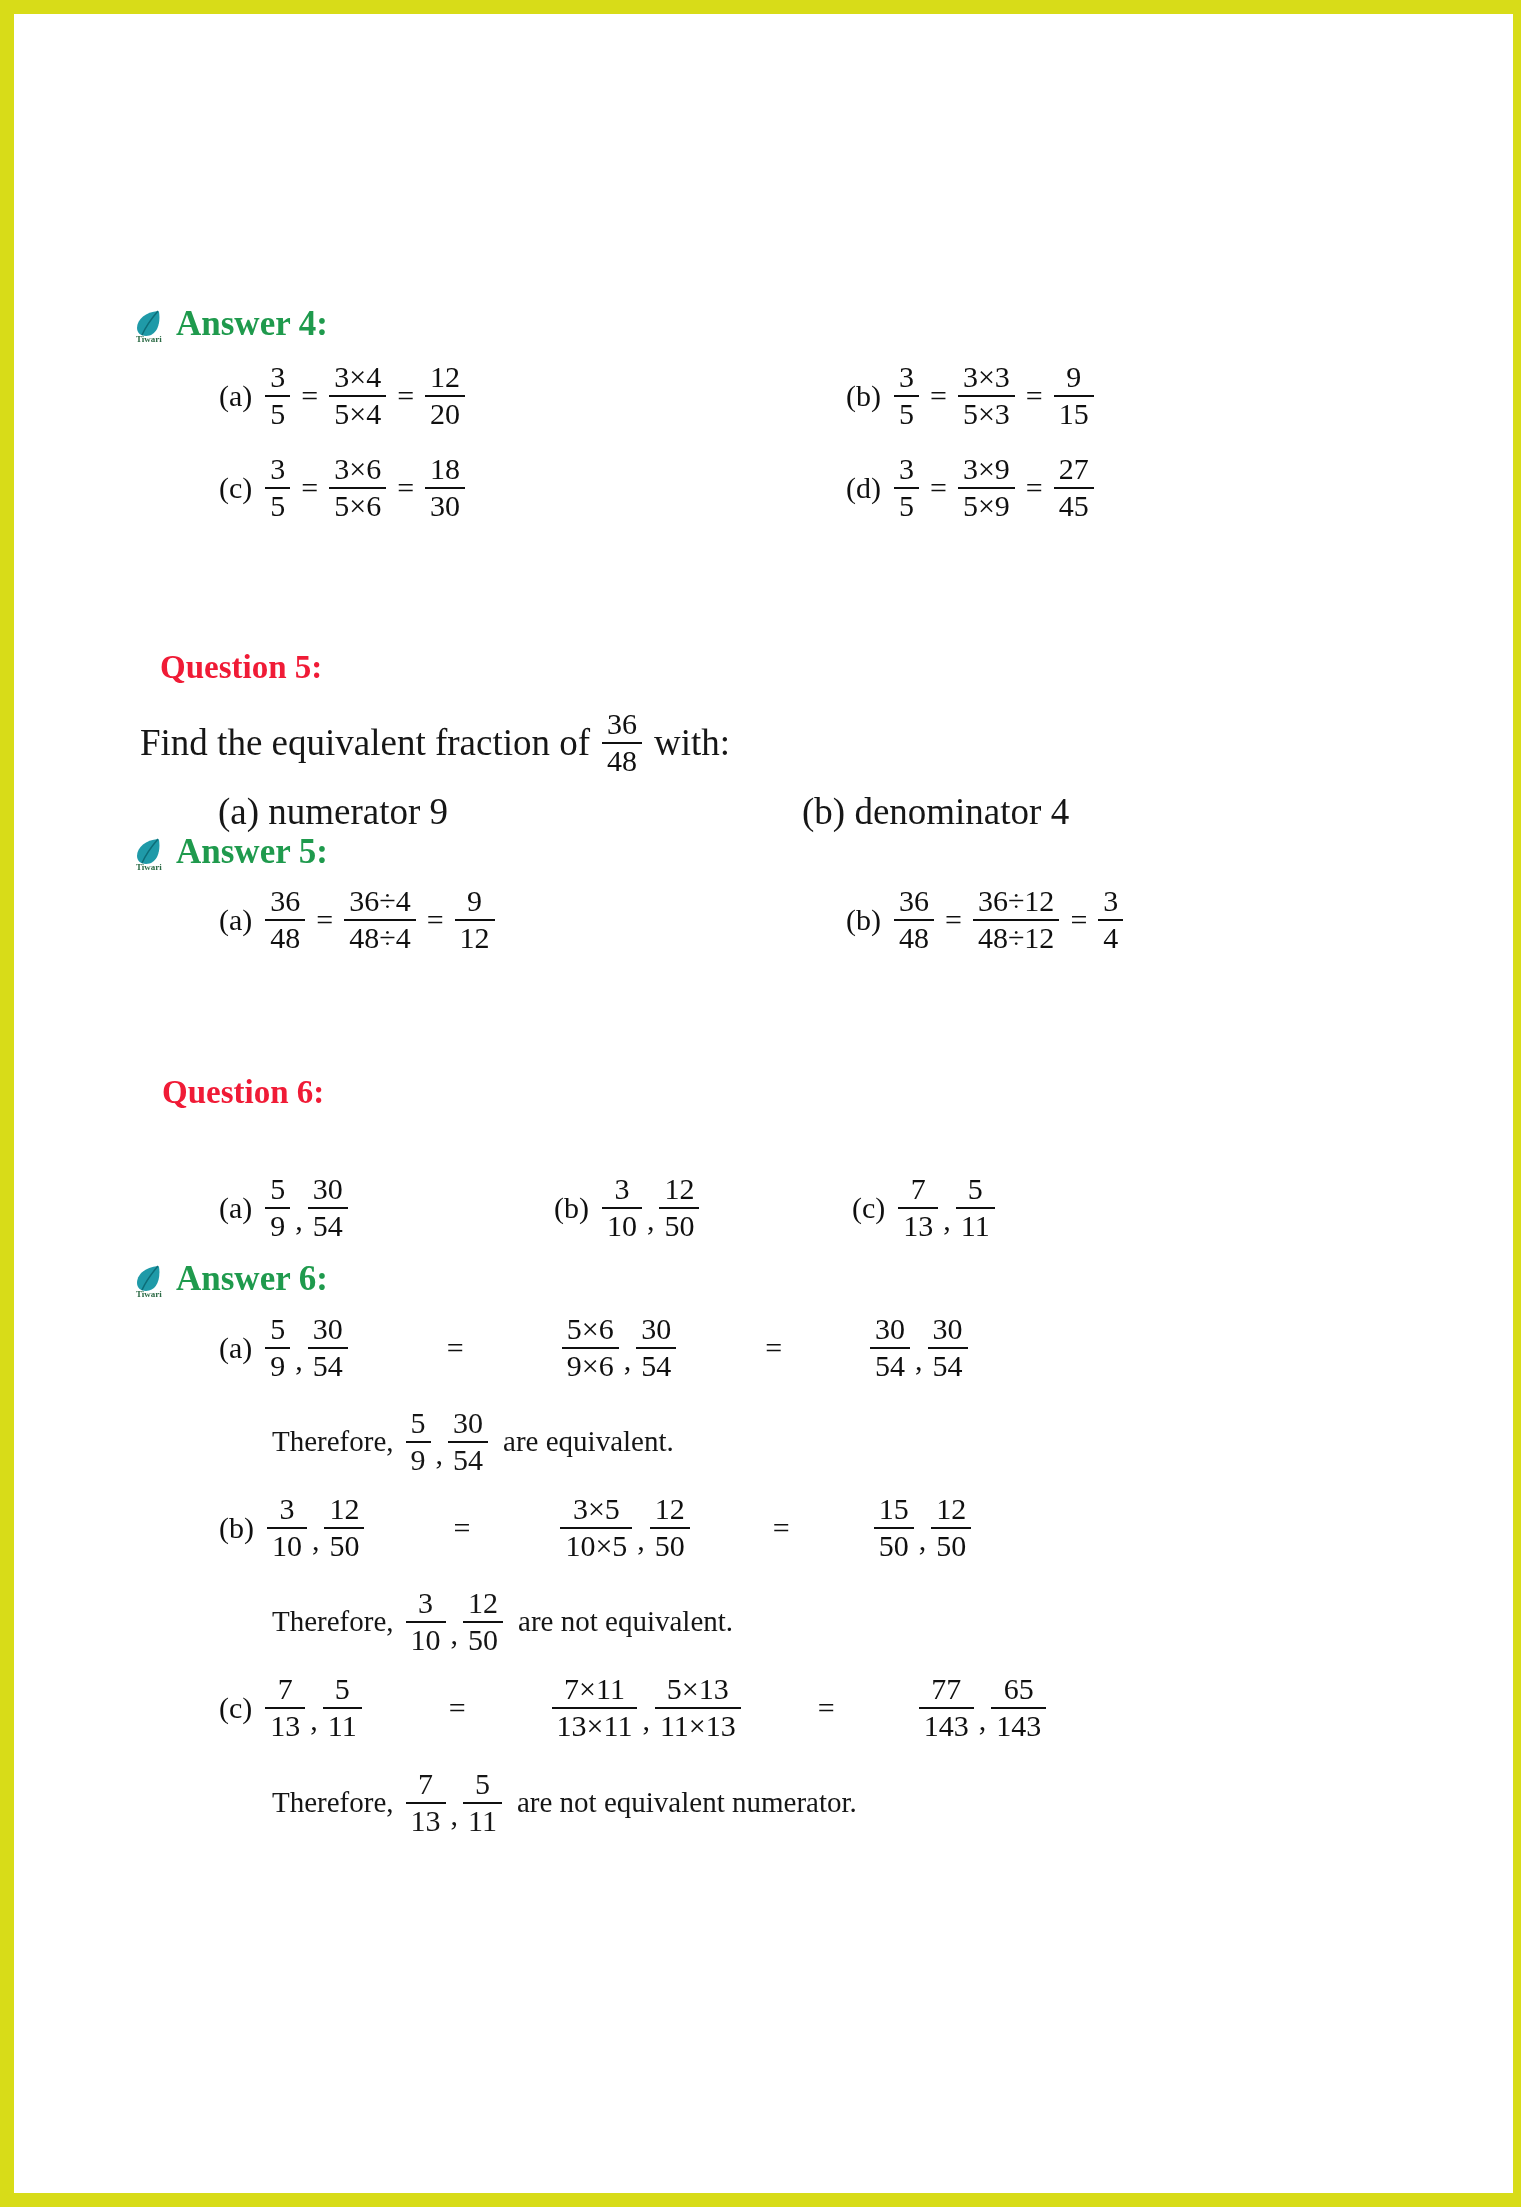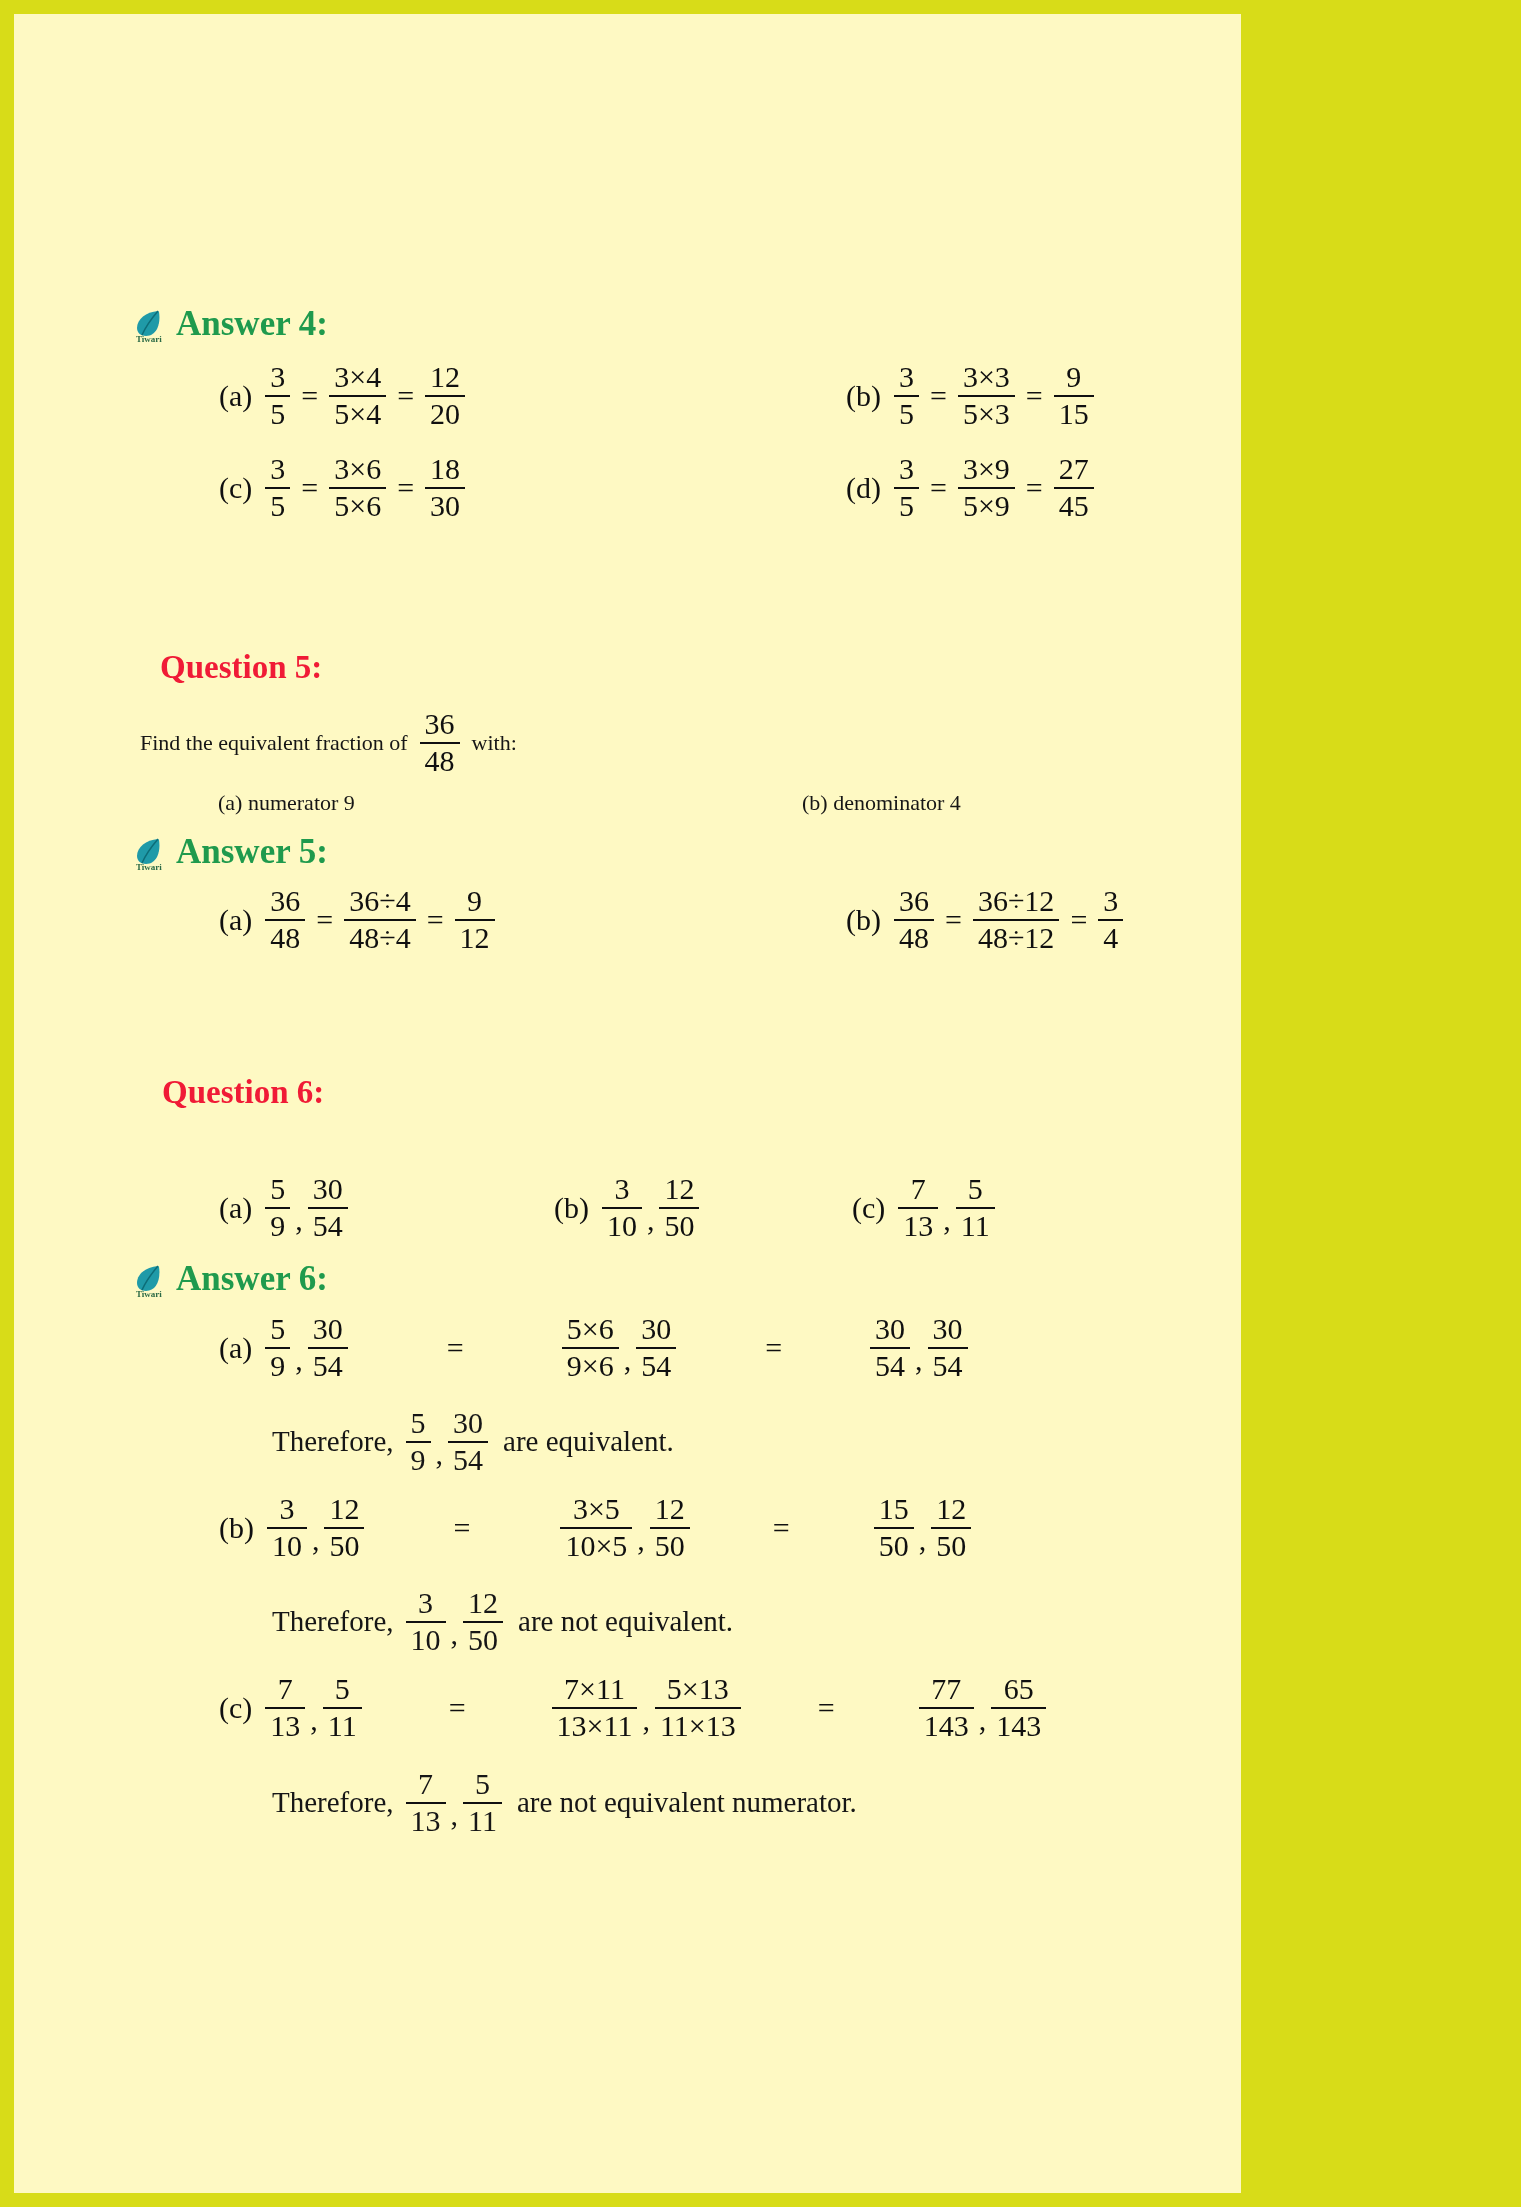--- a/index.html
+++ b/index.html
@@ -8,23 +8,23 @@
     width: 1521px;
     height: 2207px;
     background: #d8dc18;
     font-family: "Liberation Serif", "DejaVu Serif", serif;
     overflow: hidden;
   }
   .page {
     position: absolute;
     left: 14px;
     top: 14px;
-    width: 1227px;
+    width: 1499px;
     height: 2179px;
-    background: #fef9c3;
+    background: #ffffff;
     overflow: hidden;
   }
   .content {
     position: absolute;
     left: 0; top: 0;
     width: 1493px;
     height: 2179px;
   }
 
   
@@ -48,21 +48,21 @@
   .logo {
     width: 38px;
     height: 34px;
     position: relative;
     flex: 0 0 auto;
     margin-bottom: 1px;
   }
   .logo svg { display: block; }
 
   .body-text {
-    font-size: 22px;
+    font-size: 37px;
     color: #161616;
     font-family: "Liberation Serif", "DejaVu Serif", serif;
   }
   .mrow { display: flex; align-items: center; font-size: 30px; color: #101010; }
   .label { font-size: 30px; margin-right: 10px; white-space: nowrap; }
   .op { margin: 0 8px; font-size: 30px; }
   .comma { font-size: 30px; margin: 0 2px; align-self: flex-end; padding-bottom: 4px;}
 
   .frac {
     display: inline-flex;

